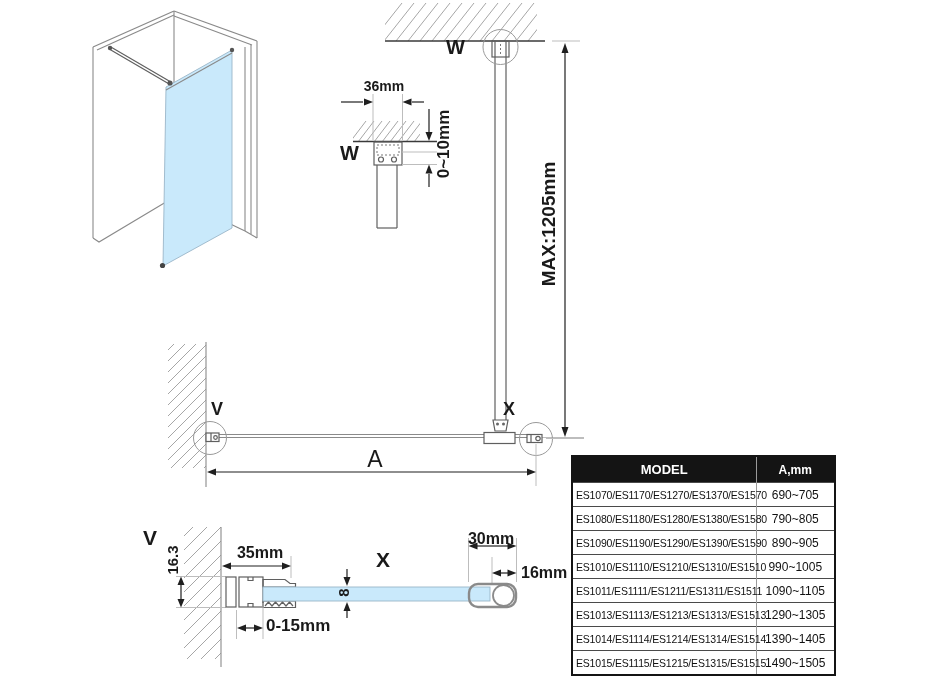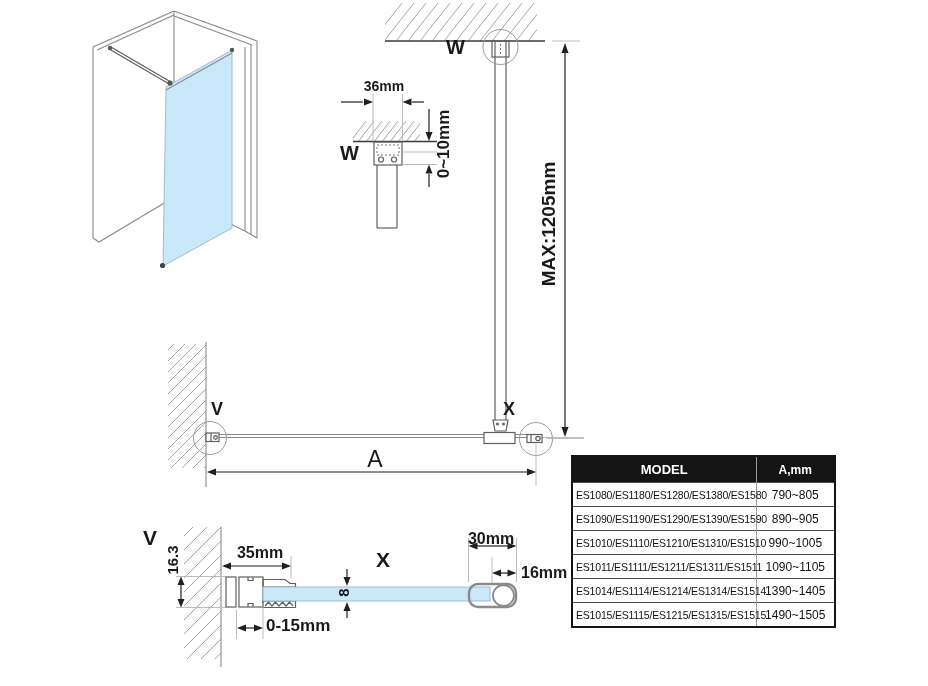--- a/index.html
+++ b/index.html
@@ -311,36 +311,44 @@
         <col class="c2">
       </colgroup>
   <thead>
     <tr>
       <th>MODEL</th>
       <th class="amm">A,mm</th>
     </tr>
   </thead>
   <tbody>
     <tr>
+          <td class="model">ES1070/ES1170/ES1270/ES1370/ES1570</td>
+          <td class="amm">690~705</td>
+        </tr>
+    <tr>
           <td class="model">ES1080/ES1180/ES1280/ES1380/ES1580</td>
           <td class="amm">790~805</td>
         </tr>
     <tr>
           <td class="model">ES1090/ES1190/ES1290/ES1390/ES1590</td>
           <td class="amm">890~905</td>
         </tr>
     <tr>
           <td class="model">ES1010/ES1110/ES1210/ES1310/ES1510</td>
           <td class="amm">990~1005</td>
         </tr>
     <tr>
           <td class="model">ES1011/ES1111/ES1211/ES1311/ES1511</td>
           <td class="amm">1090~1105</td>
         </tr>
     <tr>
+          <td class="model">ES1013/ES1113/ES1213/ES1313/ES1513</td>
+          <td class="amm">1290~1305</td>
+        </tr>
+    <tr>
           <td class="model">ES1014/ES1114/ES1214/ES1314/ES1514</td>
           <td class="amm">1390~1405</td>
         </tr>
     <tr>
           <td class="model">ES1015/ES1115/ES1215/ES1315/ES1515</td>
           <td class="amm">1490~1505</td>
         </tr>
   </tbody>
 </table>
 

